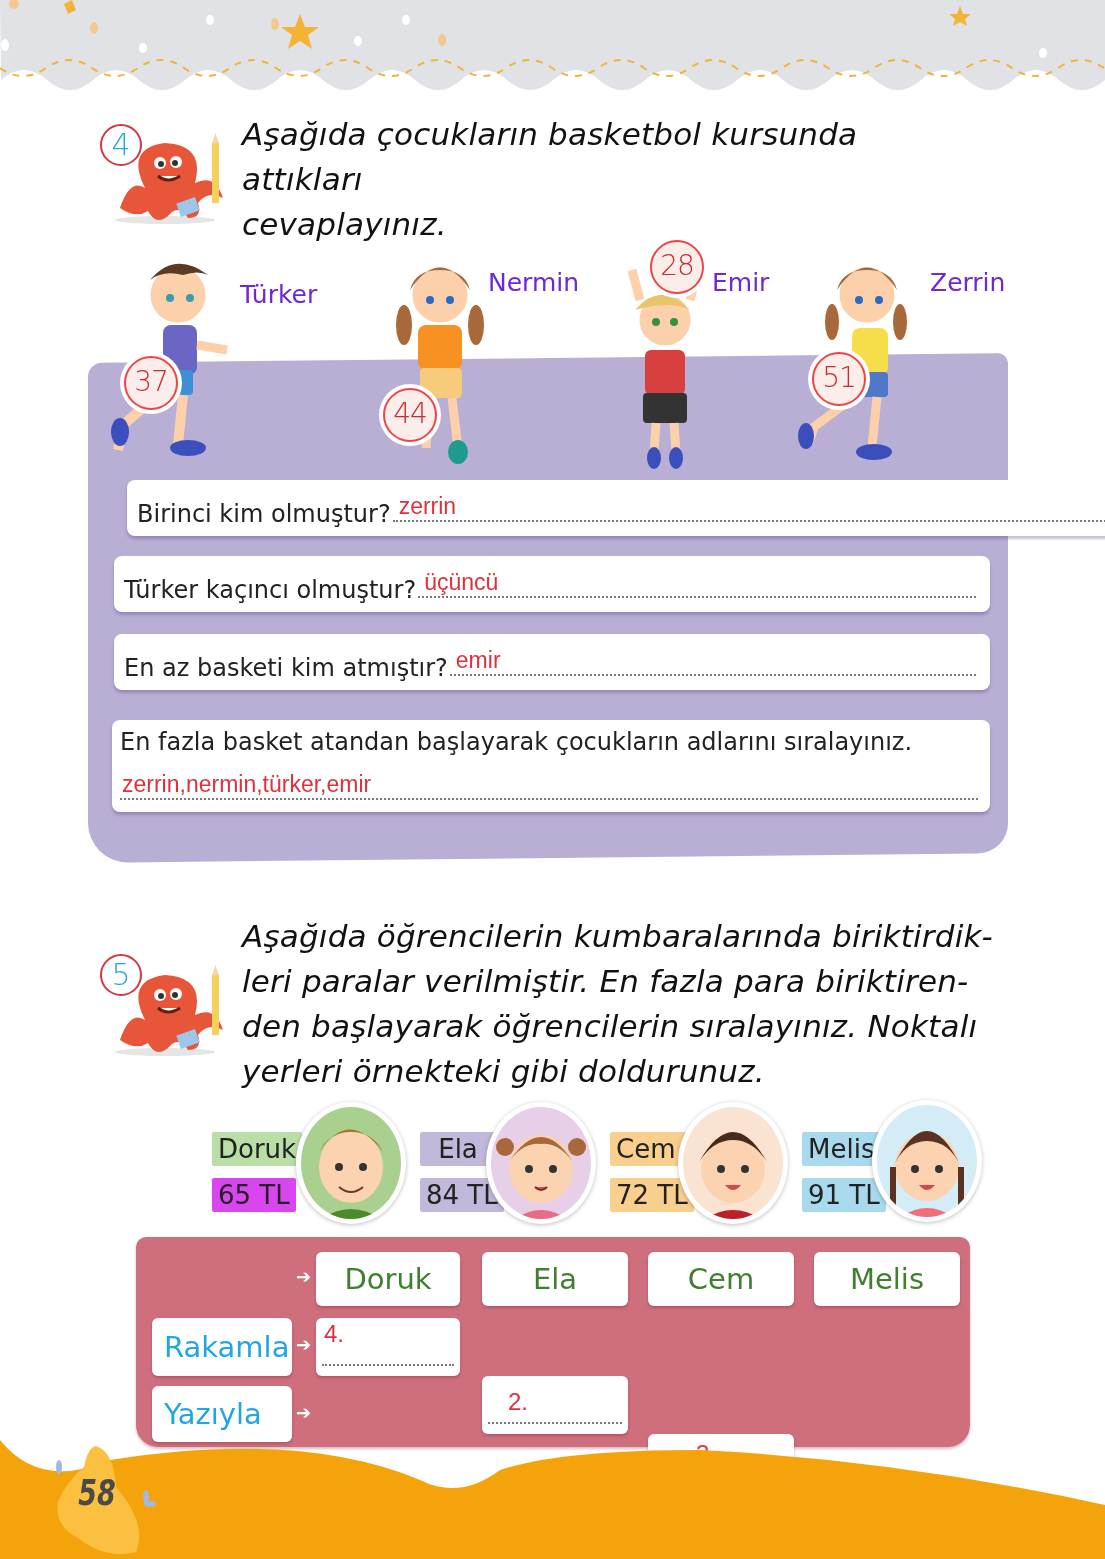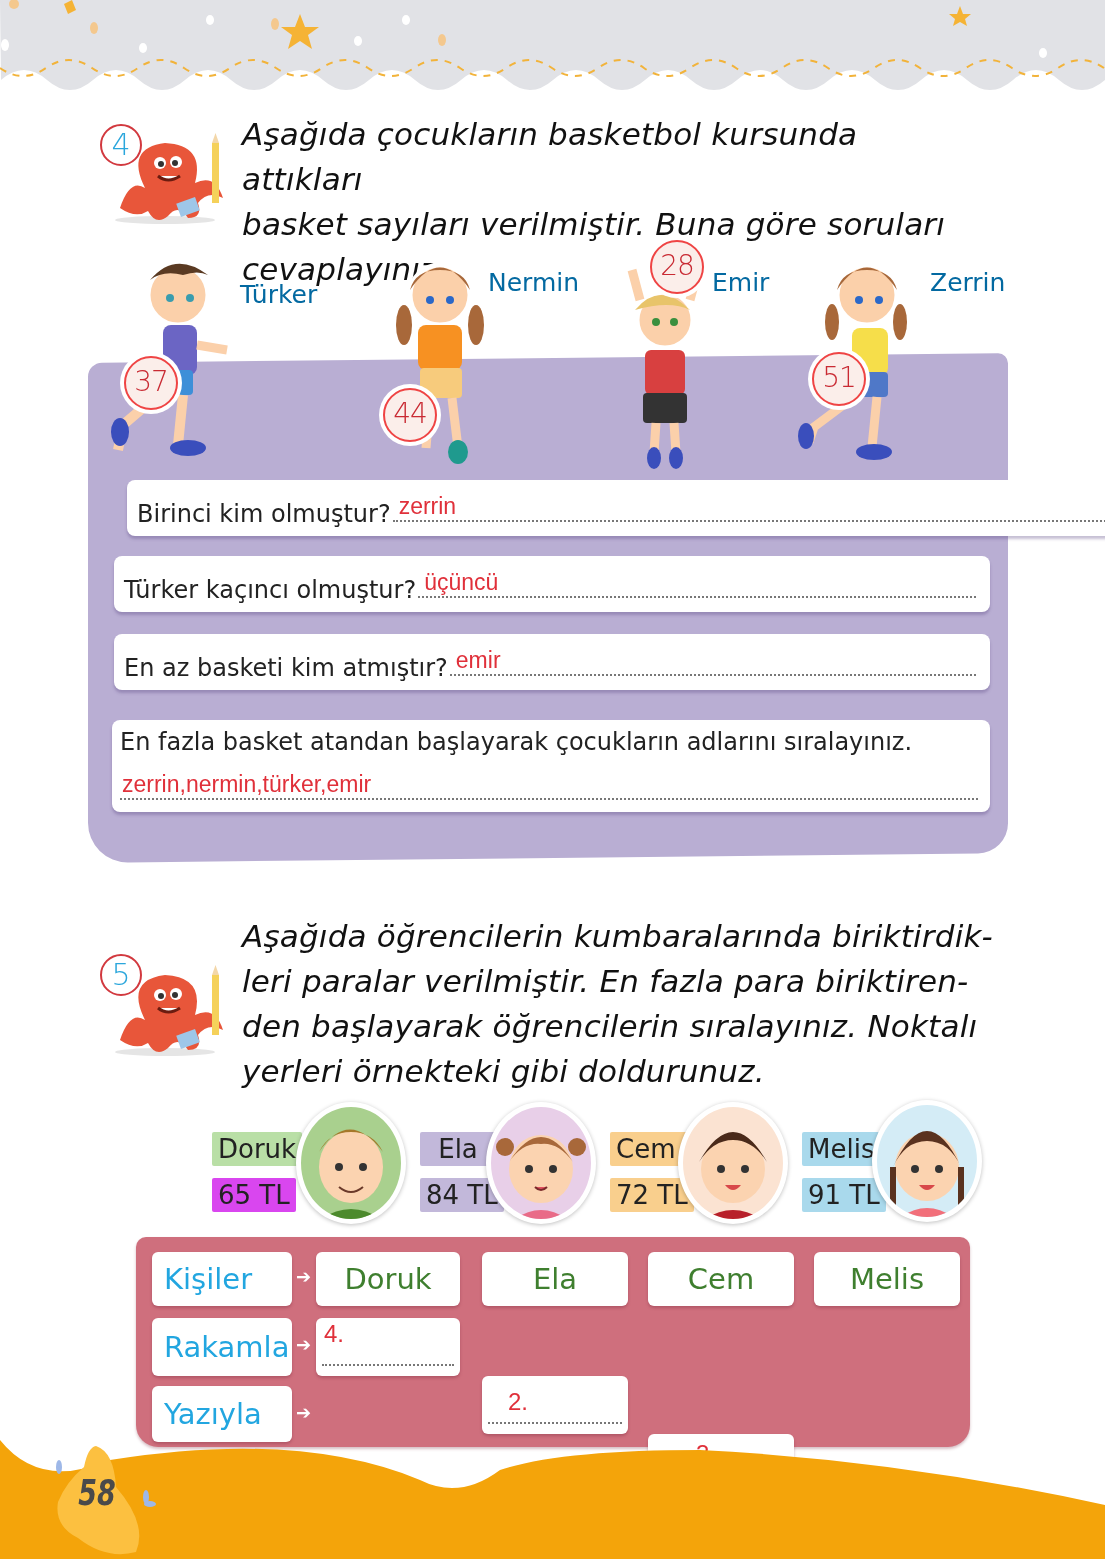--- a/index.html
+++ b/index.html
@@ -34,21 +34,21 @@
   .octopus { width: 130px; height: 110px; }
 
   .q-text {
     font-family: "DejaVu Sans", sans-serif;
     font-size: 31px; line-height: 45px; color: #111;
     letter-spacing: 0.2px;
     font-style: italic;
   }
 
   
-  .kid-name { color: #0369a1; font-size: 25px; text-align: right; }
+  .kid-name { color: #6d28d9; font-size: 25px; text-align: right; }
   .kid { width: 120px; height: 230px; }
   .score-ball {
     width: 54px; height: 54px; border-radius: 50%;
     background: #fbeeea; border: 2px solid #ef4444;
     box-shadow: 0 0 0 4px #fff;
     color: #c92a33; font-size: 28px; line-height: 48px; text-align: center;
     font-weight: 300; letter-spacing: -1px;
   }
 
   
@@ -152,21 +152,20 @@
       <circle cx="75" cy="45" r="3" fill="#333"></circle>
     <path d="M58 58 q10 8 22 0" stroke="#6b1c10" stroke-width="3" fill="#fff"></path>
     <rect x="112" y="25" width="7" height="60" fill="#f5d15a"></rect>
       <polygon points="112,25 119,25 115.5,15" fill="#f3d7a9"></polygon>
     <rect x="78" y="82" width="20" height="14" fill="#9ec6e8" transform="rotate(-20 88 89)"></rect>
   </svg>
   <div class="abs q-badge" style="left:100px;top:124px;">4</div>
 
   <div class="abs q-text" style="left:242px;top:112px;width:740px;">
     <div>Aşağıda çocukların basketbol kursunda attıkları</div>
-    <div>basket sayıları verilmiştir. Buna göre soruları</div>
     <div>cevaplayınız.</div>
   </div>
 
   <div class="abs purple-panel"></div>
 
   <div>
     <svg class="abs kid" style="left:108px;top:250px;" viewBox="0 0 120 230">
       <circle cx="70" cy="45" r="30" fill="#fbd0aa" stroke="#fff" stroke-width="5"></circle>
       <path d="M42 30 q25 -30 58 -5 q-10 -5 -25 0 q-20 -5 -33 5z" fill="#5a3a22"></path>
       <circle cx="62" cy="48" r="4" fill="#3a9cae"></circle>
@@ -350,21 +349,20 @@
           <circle cx="38" cy="64" r="4" fill="#333"></circle>
           <circle cx="62" cy="64" r="4" fill="#333"></circle>
           <path d="M42 80 q8 10 16 0z" fill="#d8484a"></path>
           <path d="M24 112 q26 -18 52 0z" fill="#f26f7a"></path>
         </svg>
     </div>
   </div>
 
   <div class="abs pink-panel"></div>
 
-  <div class="abs cell row-label" style="left:152px;top:1252px;width:140px;height:54px;">Kişiler</div>
   <span class="abs arrow" style="left:296px;top:1266px;">➔</span>
   <div class="abs cell name-cell" style="left:316px;top:1252px;width:144px;height:54px;">Doruk</div>
   <div class="abs cell name-cell" style="left:482px;top:1252px;width:146px;height:54px;">Ela</div>
   <div class="abs cell name-cell" style="left:648px;top:1252px;width:146px;height:54px;">Cem</div>
   <div class="abs cell name-cell" style="left:814px;top:1252px;width:146px;height:54px;">Melis</div>
 
   <div class="abs cell row-label" style="left:152px;top:1318px;width:140px;height:58px;">Rakamla</div>
   <span class="abs arrow" style="left:296px;top:1334px;">➔</span>
   <div class="abs cell fill-cell" style="left:316px;top:1318px;width:144px;height:58px;">
     <span class="ans" style="left:8px;top:2px;">4.</span>

